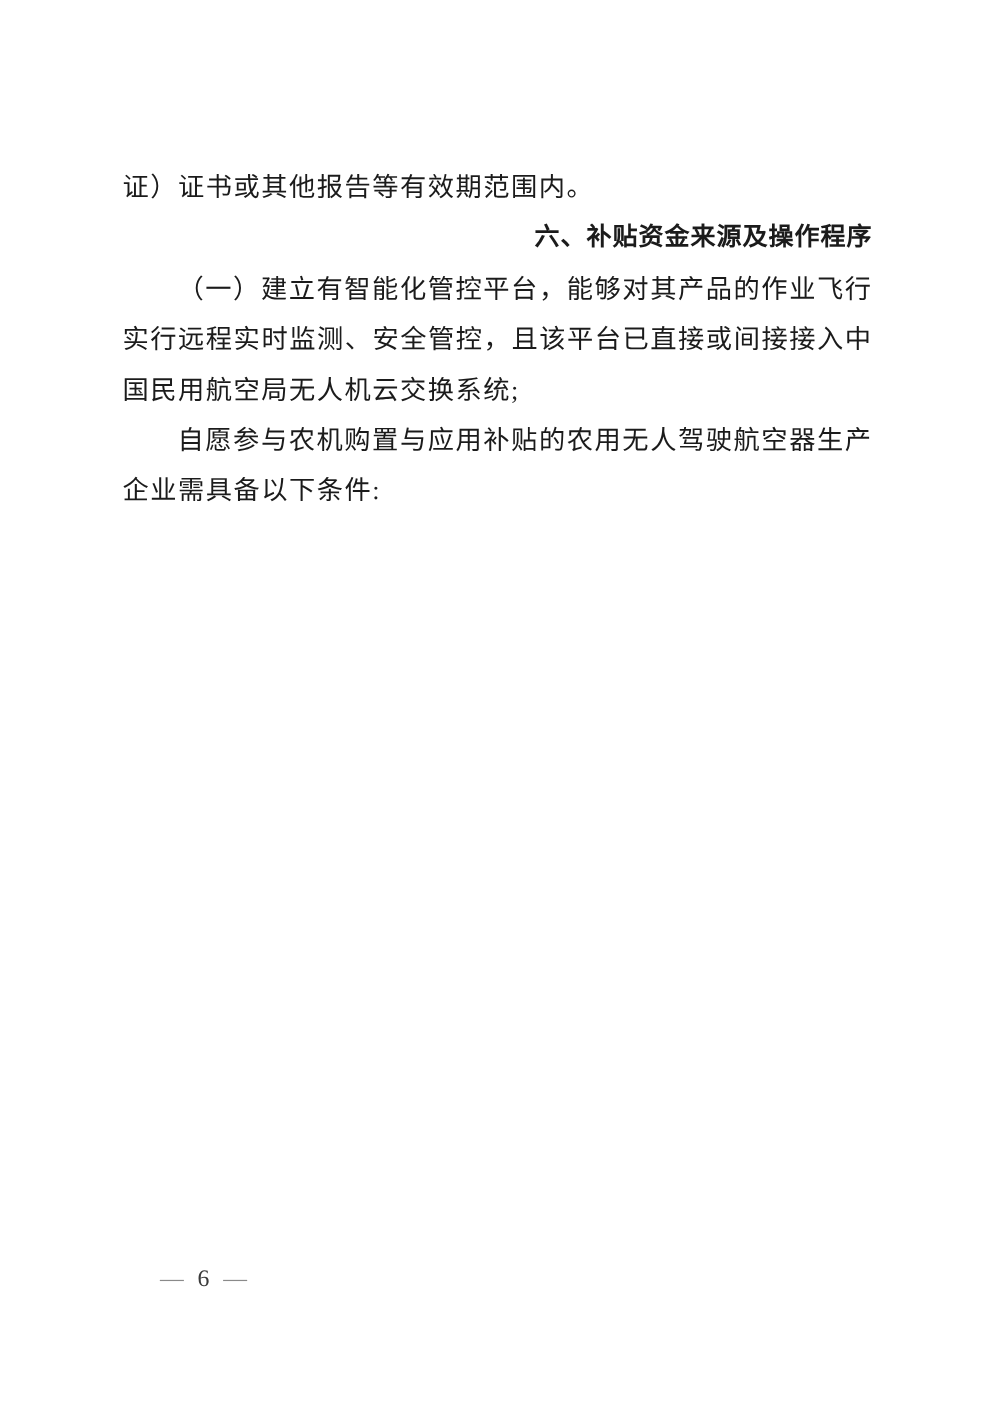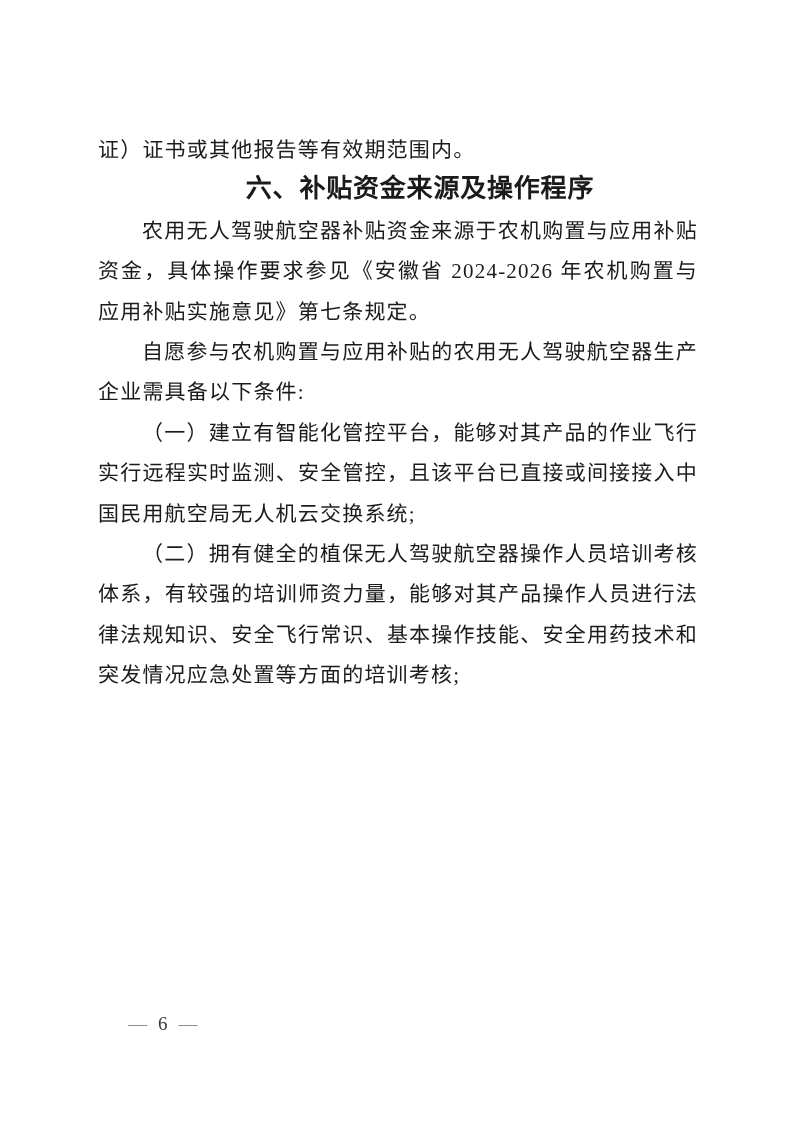--- a/index.html
+++ b/index.html
@@ -30,26 +30,26 @@
     word-break: break-all;
     overflow-wrap: anywhere;
   }
   .block.para {
     text-indent: 44px;
   }
   .block.cont {
     text-indent: 0;
   }
   .block.heading {
-    font-family: Liberation Mono, monospace;
+    font-family: Liberation Serif, serif;
     font-weight: bold;
-    font-size: 26px;
+    font-size: 20px;
     letter-spacing: 0.8px;
     text-indent: 44px;
-    text-align: center;
+    text-align: right;
   }
   .page-number {
     position: absolute;
     left: 128px;
     top: 1012px;
     font-size: 19px;
     line-height: 24px;
     color: #2e2e2e;
     white-space: nowrap;
   }
@@ -64,28 +64,26 @@
 </head>
 <body>
 
 <div class="page">
 
   <div class="content">
     <div class="block cont">证）证书或其他报告等有效期范围内。</div>
 
     <div class="block heading">六、补贴资金来源及操作程序</div>
 
-    <div class="block para">农用无人驾驶航空器补贴资金来源于农机购置与应用补贴资金，具体操作要求参见《安徽省 2024-2026 年农机购置与应用补贴实施意见》第七条规定。</div>
 
+
+    <div class="block para">（一）建立有智能化管控平台，能够对其产品的作业飞行实行远程实时监测、安全管控，且该平台已直接或间接接入中国民用航空局无人机云交换系统;</div>
 
     <div class="block para">自愿参与农机购置与应用补贴的农用无人驾驶航空器生产企业需具备以下条件:</div>
 
-    <div class="block para">（一）建立有智能化管控平台，能够对其产品的作业飞行实行远程实时监测、安全管控，且该平台已直接或间接接入中国民用航空局无人机云交换系统;</div>
-
-    <div class="block para">（二）拥有健全的植保无人驾驶航空器操作人员培训考核体系，有较强的培训师资力量，能够对其产品操作人员进行法律法规知识、安全飞行常识、基本操作技能、安全用药技术和突发情况应急处置等方面的培训考核;</div>
 
 
 
   </div>
 
   <div class="page-number">
     <span class="dash">—</span><span class="num">6</span><span class="dash">—</span>
   </div>
 
 </div>

